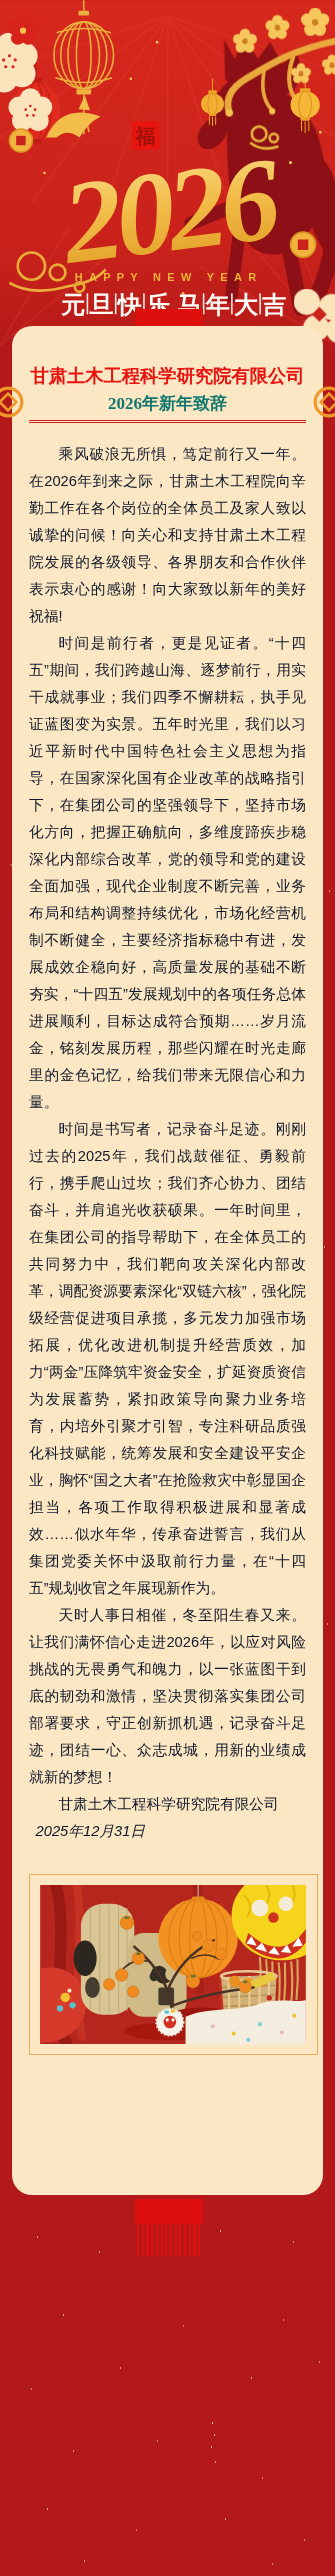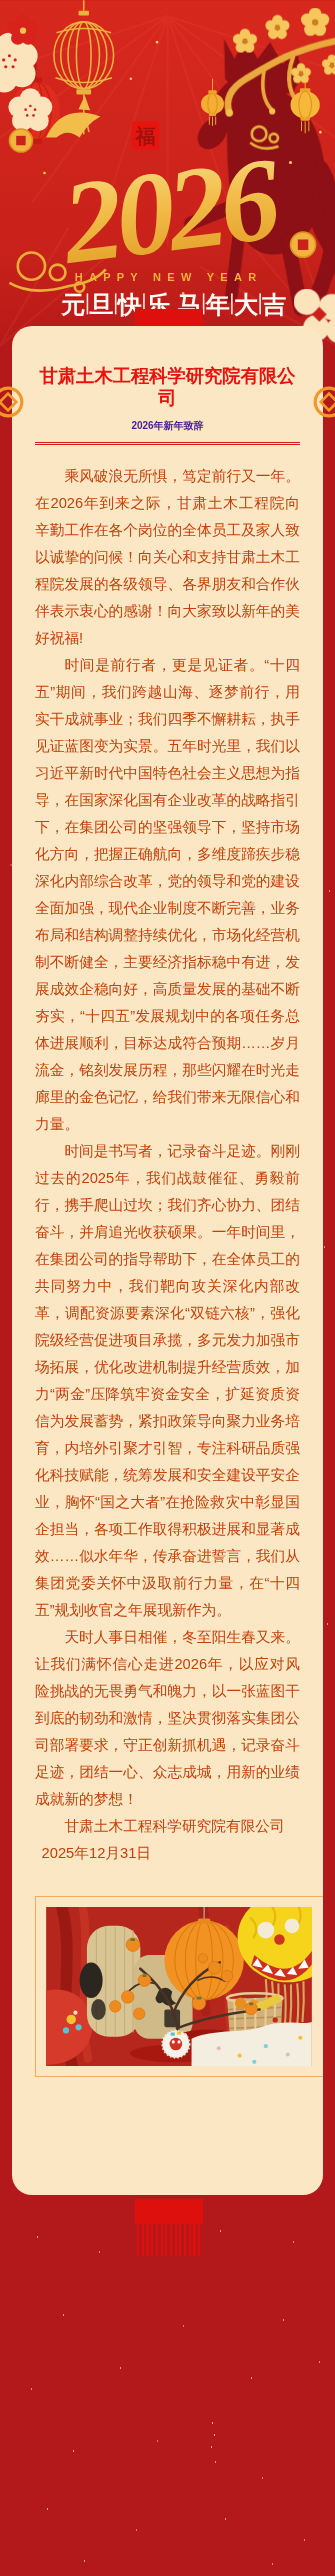--- a/index.html
+++ b/index.html
@@ -19,29 +19,29 @@
       293px 2241px #e2b272, 63px 2314px #e9c68f, 183px 2325px #d8a05e,
       283px 2319px #e9c68f, 31px 2388px #e2b272, 120px 2367px #e9c68f,
       251px 2377px #e9c68f, 319px 2361px #e2b272, 73px 2450px #e9c68f,
       157px 2440px #d8a05e, 212px 2422px #f4e2bc, 214px 2434px #f4e2bc,
       211px 2446px #efd6a9, 215px 2461px #e9c68f, 262px 2477px #e2b272,
       47px 2508px #e9c68f, 136px 2529px #d8a05e, 225px 2518px #e9c68f,
       304px 2539px #e2b272, 84px 2560px #e9c68f, 272px 2563px #e2b272;}
   .card{
     position:absolute;left:12px;top:326px;width:311px;height:1869px;
     background:#fbe7c3;border-radius:20px;box-sizing:border-box;
-    padding:39px 23px 0;overflow:hidden;
+    padding:39px 17px 0;overflow:hidden;
   }
   .title1{margin:0;text-align:center;color:#e8120e;font-size:18.3px;line-height:22px;font-weight:bold;}
-  .title2{margin:7.3px 0 0;text-align:center;color:#4c1d95;font-size:10px;line-height:19px;font-weight:bold;}
+  .title2{margin:7.3px 0 0;text-align:center;color:#0f766e;font-size:17px;line-height:19px;font-weight:bold;font-family:Liberation Serif, serif;}
   .divider{margin-top:6.3px;height:1.6px;border-top:1px solid #cf1f1c;border-bottom:1px solid #cf1f1c;}
-  .speech{margin-top:18px;color:#c2410c;font-size:14.7px;line-height:27px;text-align:justify;}
+  .speech{margin-top:18px;color:#0f172a;font-size:14.7px;line-height:27px;text-align:justify;}
   .speech p{margin:0;text-indent:2em;}
   .speech p.sig{text-indent:2em;}
-  .speech p.date-line{text-indent:0.45em;}
+  .speech p.date-line{text-indent:0.45em;font-style:italic;}
   .photo-frame{
     margin:29px auto 0;width:289px;box-sizing:border-box;
     border:1.6px solid #eeab61;padding:10px;background:#fbe7c3;
   }
   .photo-frame svg{display:block;width:266px;height:159px;}
   .tab-top{position:absolute;left:135px;top:309px;width:68px;height:18px;background:#dd100d;}
   .tassel-rect{position:absolute;left:135px;top:2199px;width:68px;height:24.6px;background:#dd100d;}
   .tassel-fringe{position:absolute;left:137px;top:2224px;width:64px;height:32px;
     background:repeating-linear-gradient(90deg,#dd100d 0 2.1px,rgba(0,0,0,0) 2.1px 4.7px);}
   .coin{position:absolute;width:34px;height:34px;}

